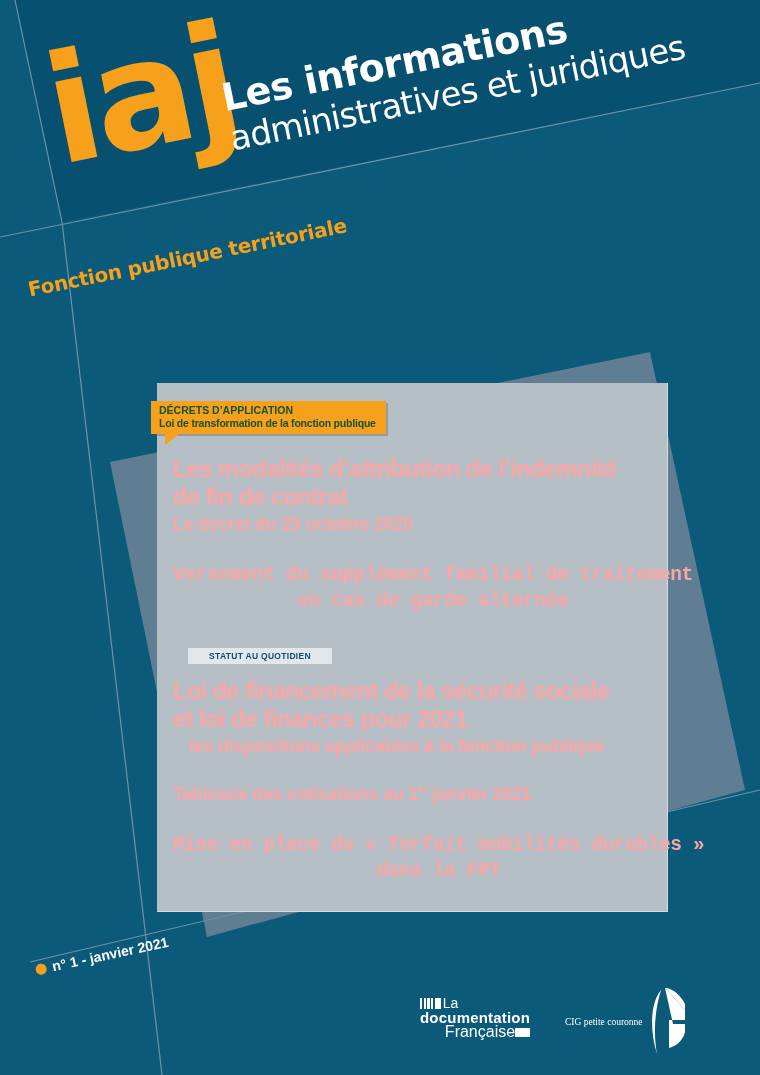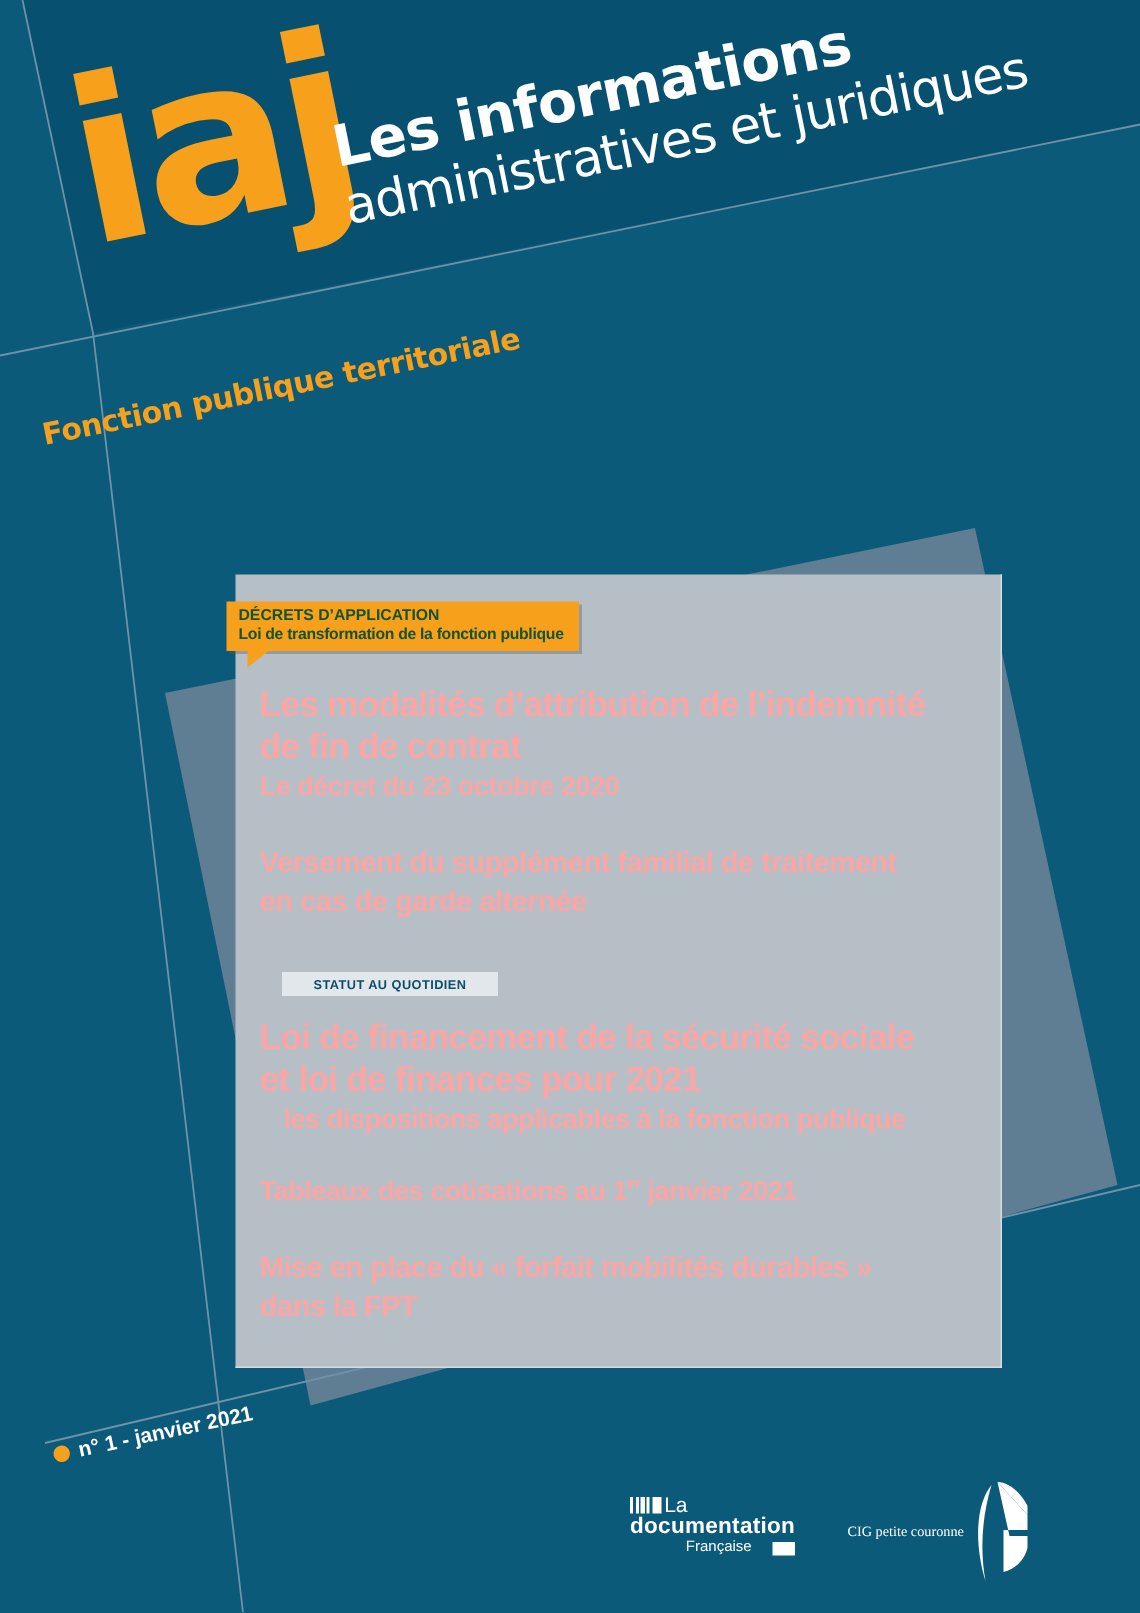--- a/index.html
+++ b/index.html
@@ -12,35 +12,35 @@
   .title-line2 { font-family: "DejaVu Sans", sans-serif; font-size: 34px; line-height: 40px; white-space: nowrap; letter-spacing: -0.8px; }
   .subtitle { position: absolute; left: 26px; top: 278px; transform: rotate(-11.5deg); transform-origin: 0 0; color: #f6a01b; font-family: "DejaVu Sans", sans-serif; font-weight: bold; font-size: 20px; white-space: nowrap; letter-spacing: -0.3px; }
   .content-box { position: absolute; left: 157px; top: 383px; width: 511px; height: 529px; background: #b6bfc6; border-right: 1px solid #d5dbe0; border-bottom: 1px solid #d5dbe0; box-sizing: border-box; }
   .tag-orange { position: absolute; left: 151px; top: 401px; background: #f6a01b; padding: 3px 10px 4px 8px; color: #14532d; box-shadow: 2px 2px 0 rgba(80,90,100,0.35); }
   .tag-orange .tag-t1 { font-family: "Liberation Sans", sans-serif; font-weight: bold; font-size: 10.5px; line-height: 13px; white-space: nowrap; }
   .tag-orange .tag-t2 { font-family: "Liberation Sans", sans-serif; font-weight: bold; font-size: 10.5px; line-height: 13px; white-space: nowrap; letter-spacing: -0.2px; }
   .tag-tail { position: absolute; left: 165px; top: 434px; width: 0; height: 0; border-left: 0 solid transparent; border-right: 14px solid transparent; border-top: 11px solid #f6a01b; }
   .text-col { position: absolute; left: 173px; color: #fca5a5; }
   .h-main { font-family: "Liberation Sans", sans-serif; font-weight: bold; font-size: 23.5px; line-height: 28px; letter-spacing: -0.5px; white-space: nowrap; }
   .h-sub { font-family: "Liberation Sans", sans-serif; font-weight: bold; font-size: 18px; line-height: 22px; letter-spacing: -0.3px; white-space: nowrap; }
-  .h-mid { font-family: Liberation Sans, sans-serif; font-weight: bold; font-size: 19.5px; line-height: 26px; letter-spacing: -0.4px; white-space: nowrap; }
+  .h-mid { font-family: Liberation Mono, monospace; font-weight: bold; font-size: 19.5px; line-height: 26px; letter-spacing: -0.4px; white-space: nowrap; text-align: center; }
   .tag-gray { position: absolute; left: 188px; top: 648px; width: 144px; height: 16px; background: #e2e7eb; color: #0d4d6e; font-family: "Liberation Sans", sans-serif; font-weight: bold; font-size: 8.5px; line-height: 16px; text-align: center; letter-spacing: 0.3px; }
   sup { font-size: 10px; vertical-align: 8px; line-height: 0; }
   .issue { position: absolute; left: 34px; top: 962px; transform: rotate(-12deg); transform-origin: 0 0; display: flex; align-items: center; }
   .issue-dot { width: 11px; height: 11px; border-radius: 50%; background: #f6a01b; margin-right: 6px; }
   .issue-text { color: #fff; font-family: "Liberation Sans", sans-serif; font-weight: bold; font-size: 14px; white-space: nowrap; }
   .logo-docfr { position: absolute; left: 420px; top: 996px; color: #fff; font-family: "Liberation Sans", sans-serif; }
   .docfr-row1 { display: flex; align-items: center; height: 14px; }
   .docfr-bars { display: flex; gap: 1.5px; margin-right: 2px; }
   .docfr-bars span { display: block; width: 2.2px; height: 11px; background: #fff; }
   .docfr-bars span.w { width: 6px; }
   .docfr-la { font-size: 14px; line-height: 14px; }
   .docfr-doc { font-size: 15px; font-weight: bold; line-height: 15px; letter-spacing: 0.2px; }
   .docfr-row3 { display: flex; align-items: center; justify-content: flex-end; height: 14px; }
-  .docfr-fr { font-size: 10px; line-height: 14px; margin-right: 14px; }
+  .docfr-fr { font-size: 16px; line-height: 14px; margin-right: 0; }
   .docfr-box { width: 15px; height: 9px; background: #fff; }
   .logo-cig { position: absolute; left: 565px; top: 988px; display: flex; align-items: center; }
   .cig-text { color: #fff; font-family: "Liberation Serif", serif; font-size: 9.5px; white-space: nowrap; margin-right: 4px; }
 </style>
 </head>
 <body>
 
 <svg class="bg-svg" viewBox="0 0 760 1075" xmlns="http://www.w3.org/2000/svg">
   <polygon points="15,0 760,0 760,83 62,222" fill="#07506f"></polygon>
   <polygon points="110,462 650,352 745,790 207,937" fill="#5f7e93"></polygon>

